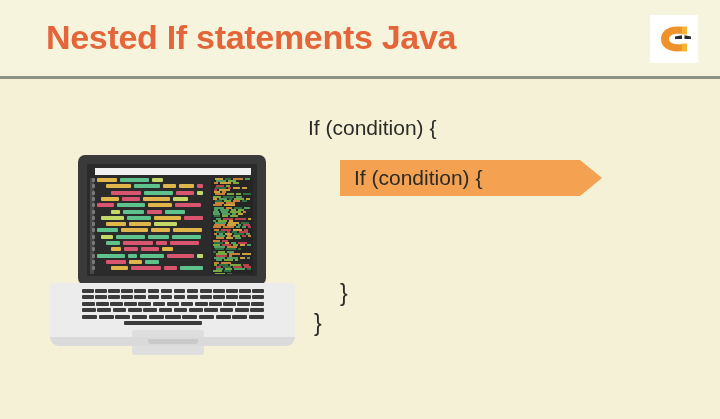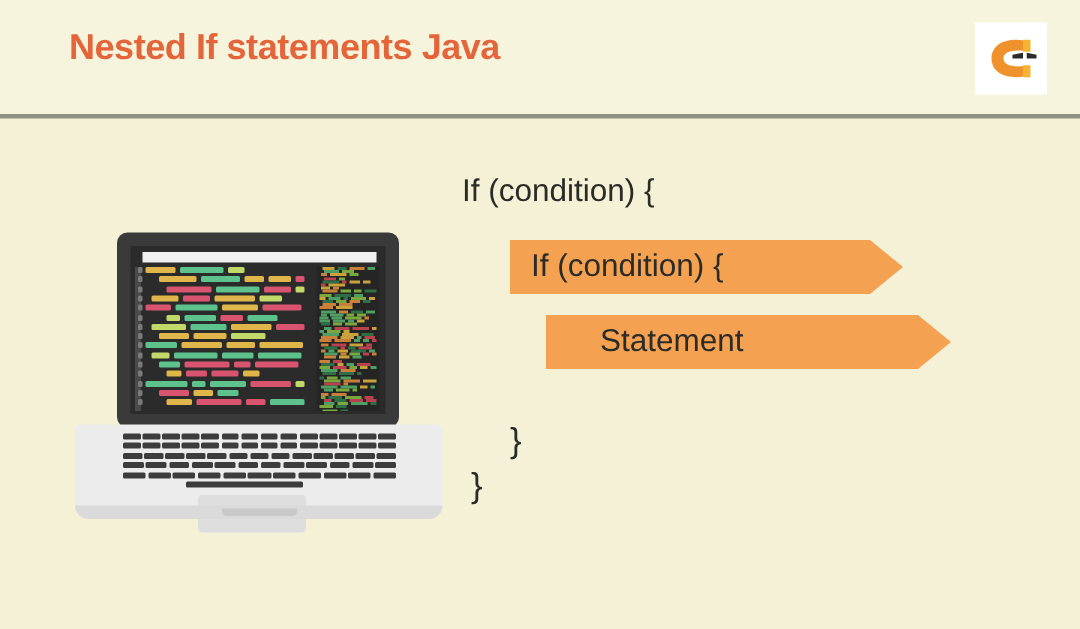--- a/index.html
+++ b/index.html
@@ -34,21 +34,21 @@
     position: absolute;
     left: 0; top: 76px;
     width: 720px;
     height: 3px;
     background: #8d9283;
   }
   #page-title {
     position: absolute;
     left: 46px;
     top: 18px;
-    font-size: 24px;
+    font-size: 34px;
     font-weight: bold;
     color: #e4653a;
     letter-spacing: -0.3px;
     white-space: nowrap;
     font-family: "Liberation Sans", sans-serif;
   }
 
   
   #brand-logo {
     position: absolute;
@@ -588,25 +588,20 @@
   <div id="code-block">
 
     <div class="code-line" id="code-if-outer">If (condition) {</div>
 
     <div class="arrow-wrap" id="arrow-if-inner">
       <div class="arrow-body"></div>
       <div class="arrow-head"></div>
       <div class="arrow-label">If (condition) {</div>
     </div>
 
-    <div class="arrow-wrap" id="arrow-statement">
-      <div class="arrow-body"></div>
-      <div class="arrow-head"></div>
-      <div class="arrow-label">Statement</div>
-    </div>
 
     <div class="code-line" id="code-brace-inner">}</div>
 
     <div class="code-line" id="code-brace-outer">}</div>
   </div>
 
 
 </div>
 
 </body></html>

